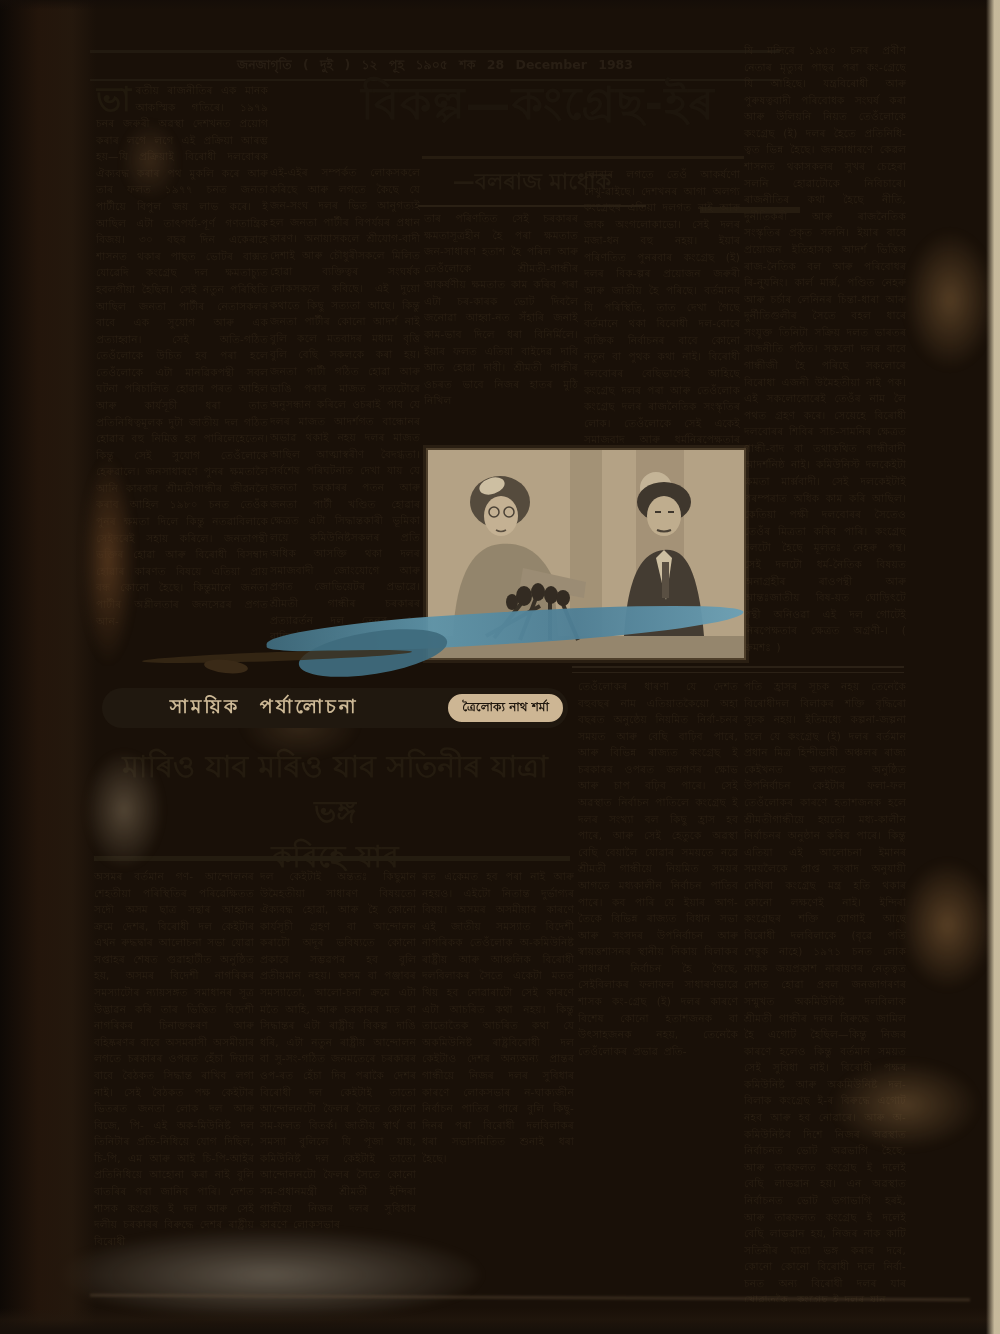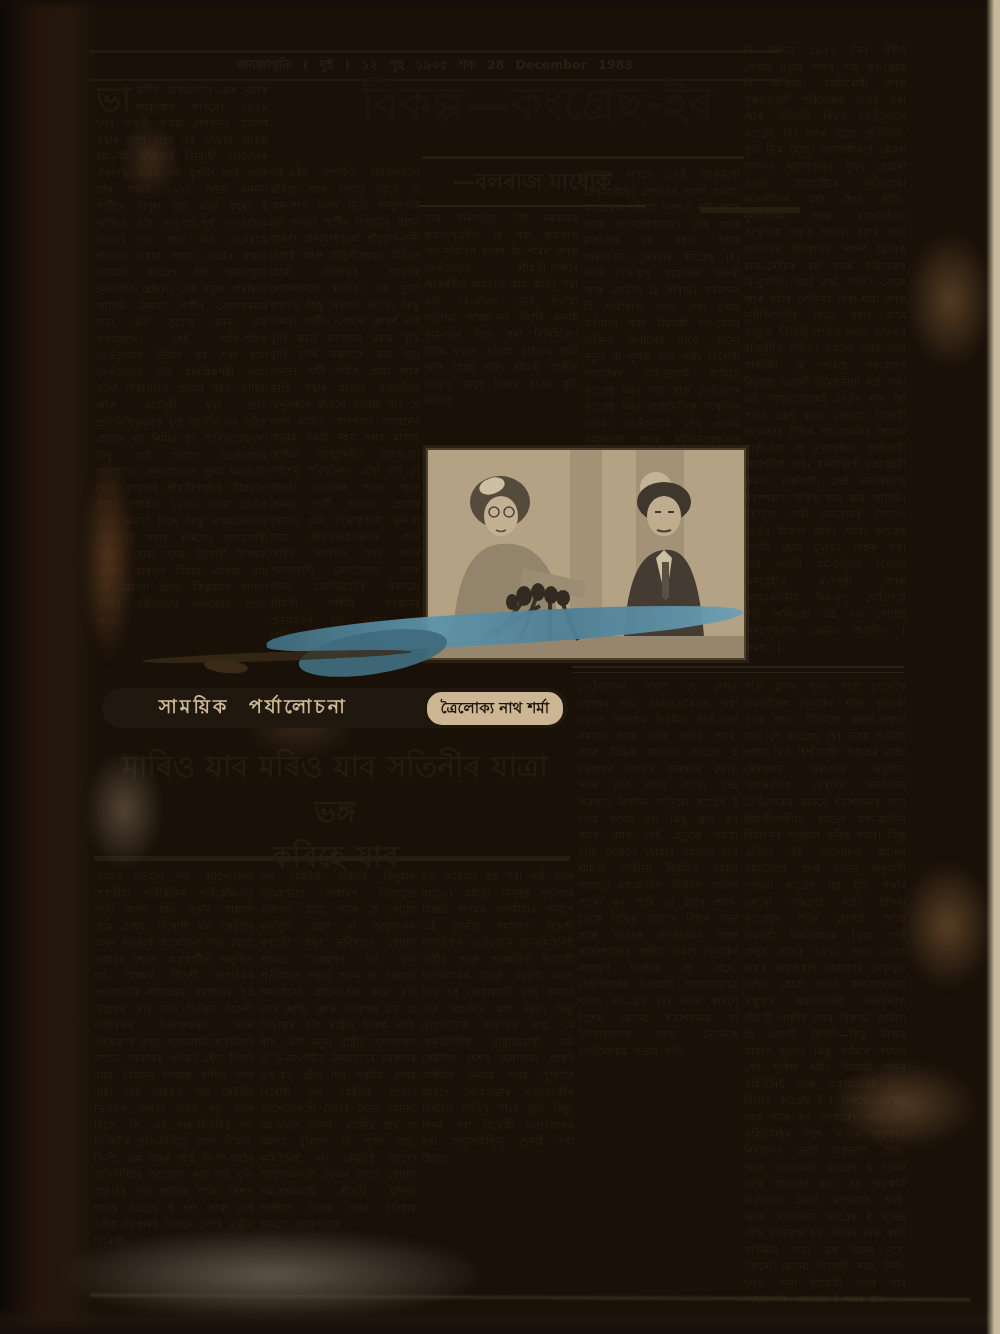--- a/index.html
+++ b/index.html
@@ -55,21 +55,21 @@
   .dark-mark{position:absolute;background:#3a2a17;z-index:41;}
   #section-bar{
     position:absolute;left:16px;top:684px;width:466px;height:40px;
     background:#20180f;border-radius:20px;display:flex;align-items:center;z-index:5;gap:17px;
   }
   #section-bar .left-label{
     flex:1;text-align:center;color:#cdb996;font-size:19px;font-weight:bold;letter-spacing:3px;word-spacing:10px;
   }
   #section-bar .right-label{
     background:#cdb694;border:2px solid #20180f;border-radius:17px;margin:3px;
-    padding:4px 14px;color:#1e160d;font-size:15px;font-weight:bold;white-space:nowrap;
+    padding:4px 14px;color:#1e160d;font-size:12px;font-weight:bold;white-space:nowrap;
   }
   #headline2{
     position:absolute;left:16px;top:740px;width:466px;text-align:center;
     font-size:30px;font-weight:bold;color:#241b0f;line-height:1.5;
   }
   #rule-thick2{position:absolute;left:8px;top:852px;width:476px;height:5px;background:#241c10;}
   .double-rule{position:absolute;height:4px;border-top:2px solid #2b2116;border-bottom:1px solid #2b2116;}
 </style>
 </head>
 <body>

